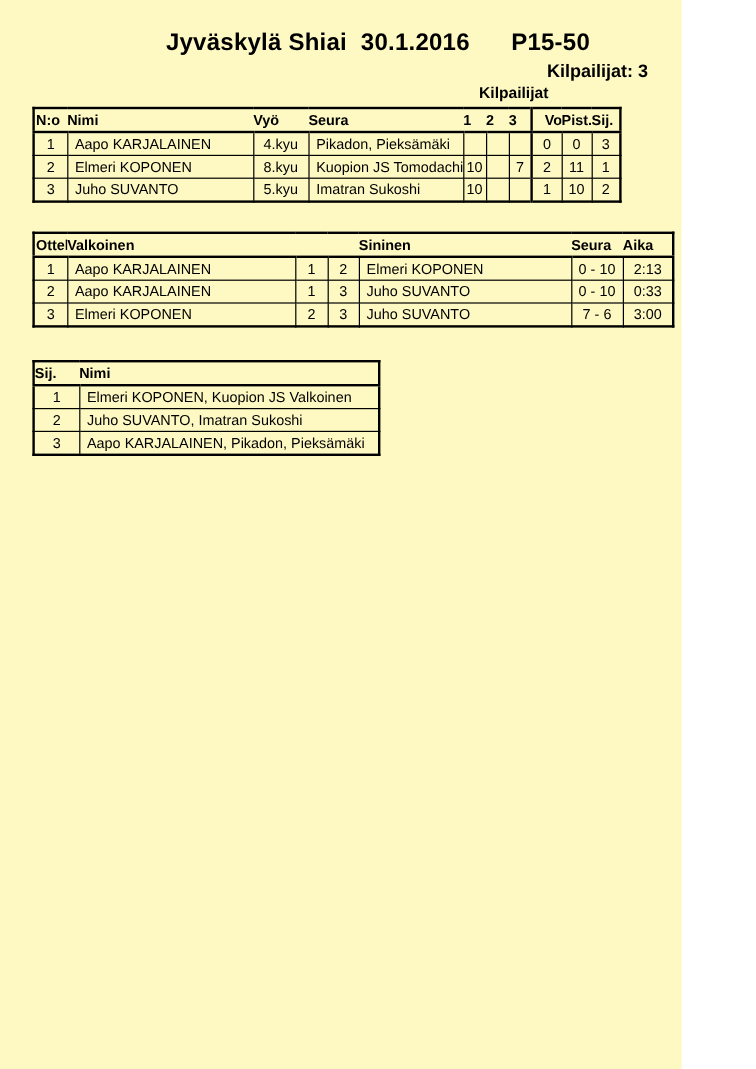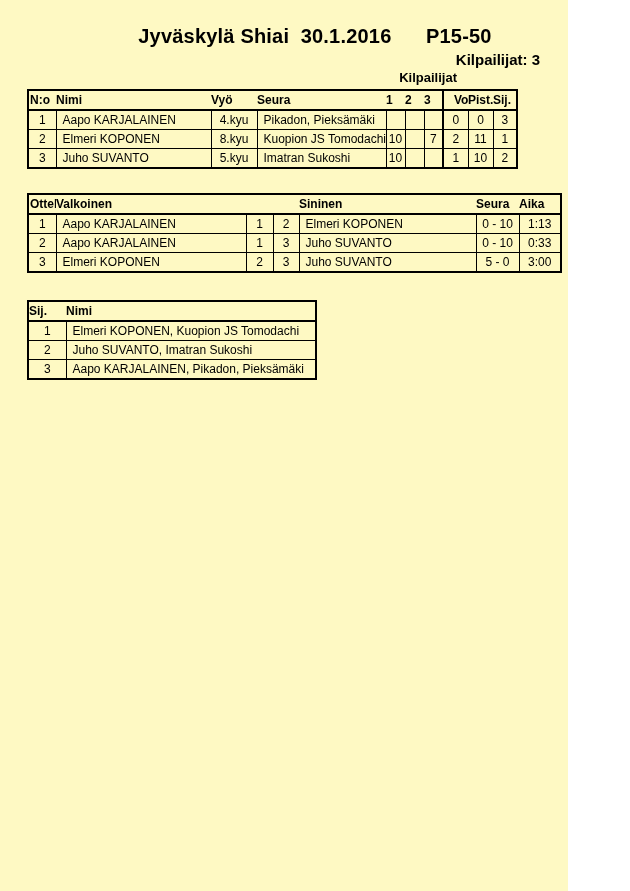--- a/index.html
+++ b/index.html
@@ -175,59 +175,59 @@
       </tr>
     </thead>
     <tbody>
       <tr>
         <td class="c">1</td>
         <td class="l">Aapo KARJALAINEN</td>
         <td class="c">1</td>
         <td class="c">2</td>
         <td class="l">Elmeri KOPONEN</td>
         <td class="c">0 - 10</td>
-        <td class="c">1:13</td>
+        <td class="c">2:13</td>
       </tr>
       <tr>
         <td class="c">2</td>
         <td class="l">Aapo KARJALAINEN</td>
         <td class="c">1</td>
         <td class="c">3</td>
         <td class="l">Juho SUVANTO</td>
         <td class="c">0 - 10</td>
         <td class="c">0:33</td>
       </tr>
       <tr>
         <td class="c">3</td>
         <td class="l">Elmeri KOPONEN</td>
         <td class="c">2</td>
         <td class="c">3</td>
         <td class="l">Juho SUVANTO</td>
-        <td class="c">5 - 0</td>
+        <td class="c">7 - 6</td>
         <td class="c">3:00</td>
       </tr>
     </tbody>
   </table>
 
 
   <table id="t3">
     <colgroup>
       <col style="width:38px">
         <col style="width:250px">
     </colgroup>
     <thead>
       <tr>
         <th>Sij.</th>
         <th>Nimi</th>
       </tr>
     </thead>
     <tbody>
       <tr>
         <td class="c">1</td>
-        <td class="l">Elmeri KOPONEN, Kuopion JS Tomodachi</td>
+        <td class="l">Elmeri KOPONEN, Kuopion JS Valkoinen</td>
       </tr>
       <tr>
         <td class="c">2</td>
         <td class="l">Juho SUVANTO, Imatran Sukoshi</td>
       </tr>
       <tr>
         <td class="c">3</td>
         <td class="l">Aapo KARJALAINEN, Pikadon, Pieksämäki</td>
       </tr>
     </tbody>

